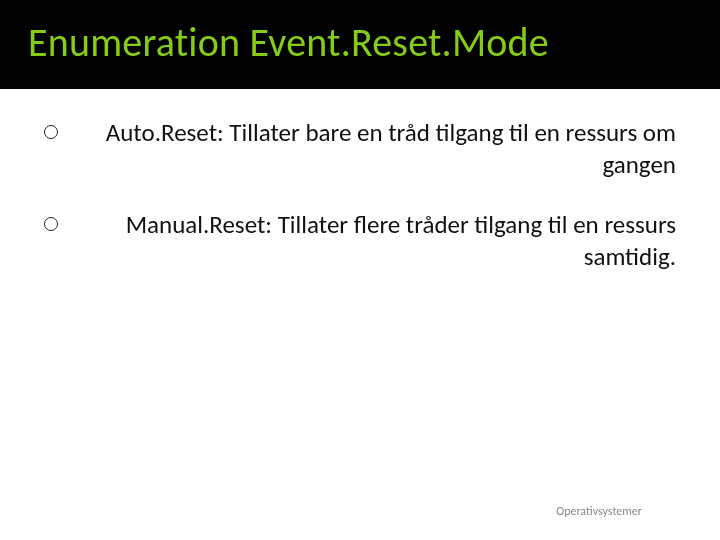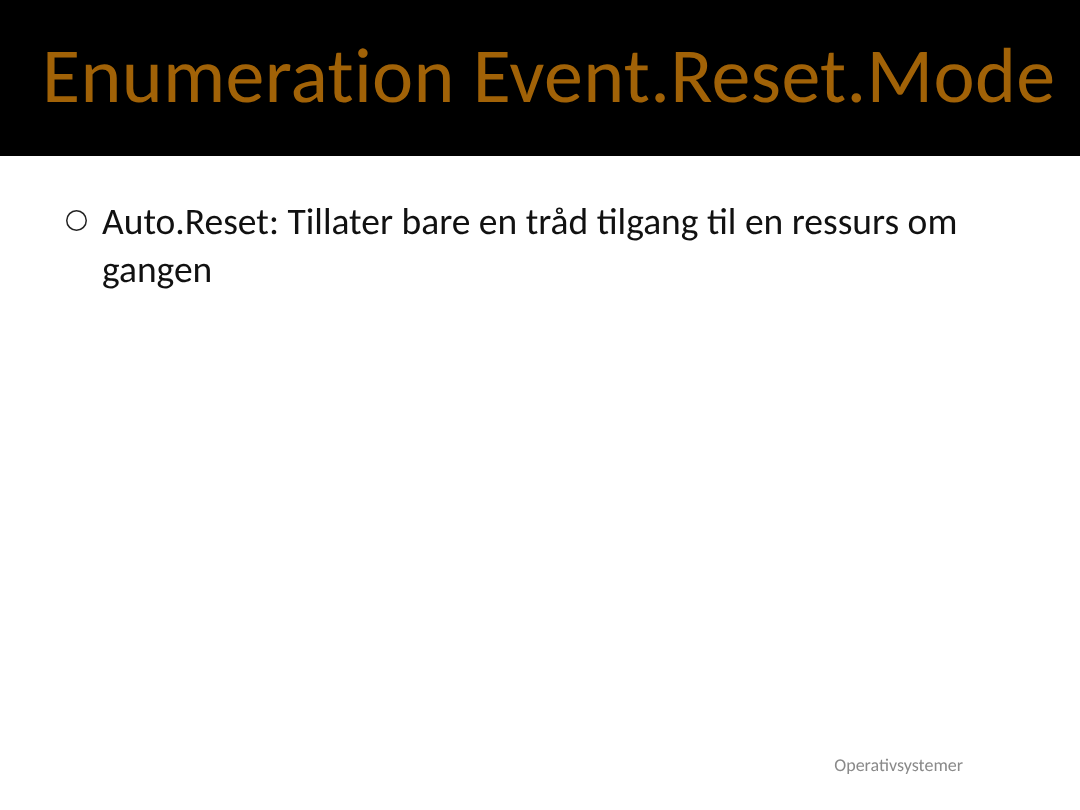--- a/index.html
+++ b/index.html
@@ -9,32 +9,33 @@
     background: #ffffff;
     position: relative;
     overflow: hidden;
   }
   .title-band {
     background: #000000;
     width: 100%;
     padding: 18px 0 22px 28px;
   }
   .title-band h1 {
-    color: #a16207;
-    font-size: 52px;
+    color: #84cc16;
+    font-size: 40px;
     font-weight: 400;
     letter-spacing: 0.2px;
   }
   .content {
     padding: 28px 44px 0 44px;
   }
   .bullet-item {
     display: flex;
     align-items: flex-start;
     margin-bottom: 28px;
+    text-align: right;
   }
   .bullet-marker {
     flex: 0 0 auto;
     width: 14px;
     height: 14px;
     border: 1.6px solid #222;
     border-radius: 50%;
     margin-top: 8px;
     margin-right: 10px;
   }
@@ -57,15 +58,19 @@
 
 <div class="title-band">
   <h1>Enumeration Event.Reset.Mode</h1>
 </div>
 
 <div class="content">
   <div class="bullet-item">
     <span class="bullet-marker"></span>
     <span class="bullet-text">Auto.Reset: Tillater bare en tråd tilgang til en ressurs om gangen</span>
   </div>
+  <div class="bullet-item">
+    <span class="bullet-marker"></span>
+    <span class="bullet-text">Manual.Reset: Tillater flere tråder tilgang til en ressurs samtidig.</span>
+  </div>
 </div>
 
 <div class="footer">Operativsystemer</div>
 
 </body></html>

